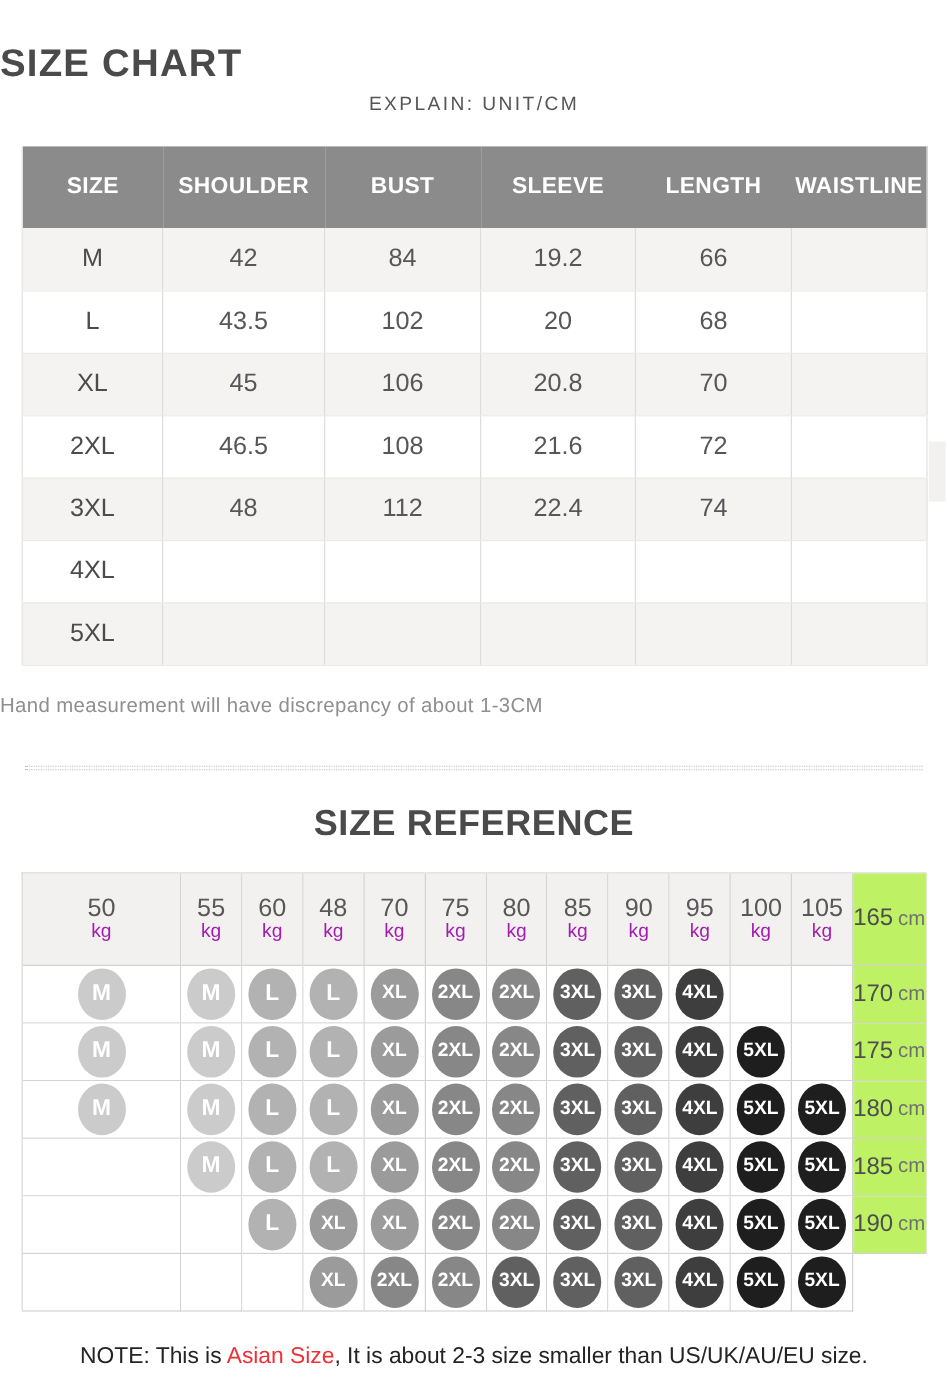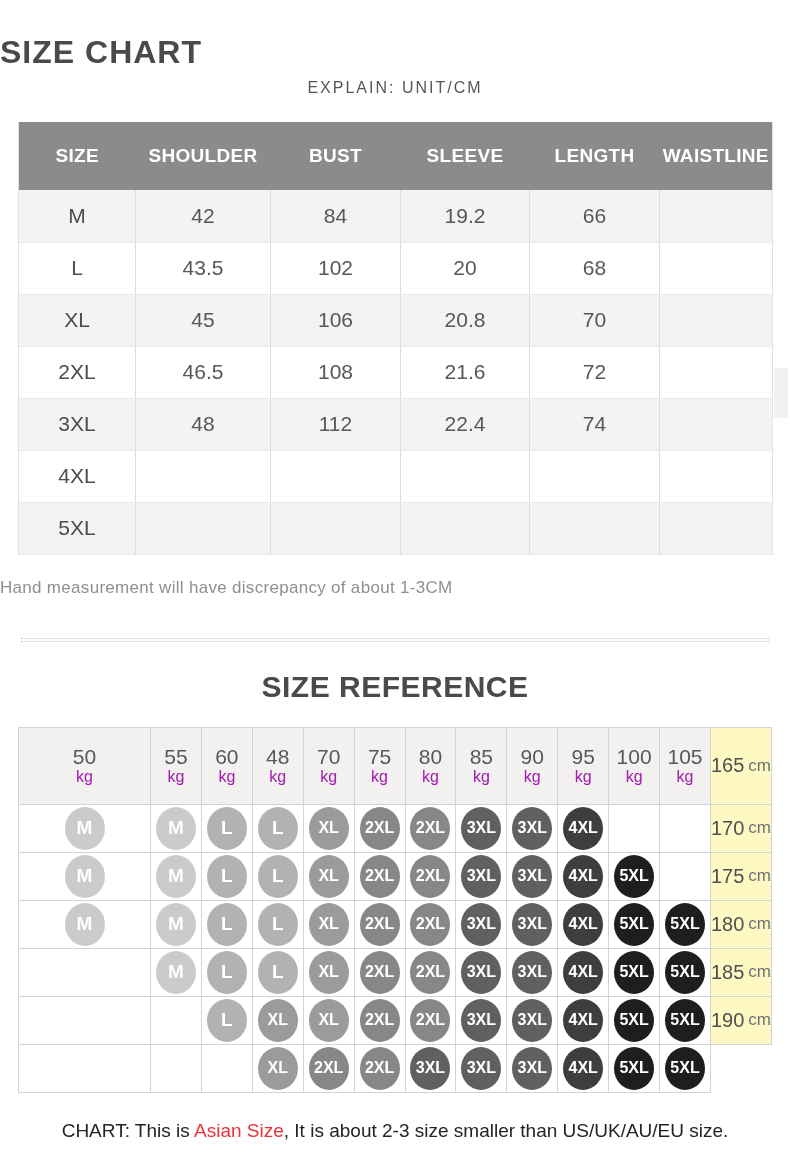--- a/index.html
+++ b/index.html
@@ -65,21 +65,21 @@
     position: absolute; bottom: 12px; left: 9px;
     font-size: 15px; color: #555557; letter-spacing: .5px;
   }
   .whdr {
     background: #f2f1ef; display: flex; flex-direction: column;
     align-items: center; justify-content: center;
   }
   .whdr .num { font-size: 21px; color: #58585a; line-height: 1.1; }
   .whdr .unit { font-size: 16px; color: #a21caf; line-height: 1.1; }
   .hrow {
-    background: #fef9c3; display: flex; align-items: center; justify-content: center;
+    background: #bef264; display: flex; align-items: center; justify-content: center;
   }
   .hrow .num { font-size: 20px; color: #4e4e50; }
   .hrow .unit { font-size: 17px; color: #717174; margin-left: 4px; }
   .dcell { background: #ffffff; display: flex; align-items: center; justify-content: center; }
   .circle {
     width: 40px; height: 43px; border-radius: 50%;
     display: flex; align-items: center; justify-content: center;
     color: #ffffff; font-weight: 700; font-size: 16px;
   }
   .circle.single { font-size: 19px; }
@@ -451,16 +451,16 @@
     </div>
     <div class="cell dcell">
       <div class="circle" style="background: rgb(30, 30, 30);">5XL</div>
     </div>
     <div class="cell dcell">
       <div class="circle" style="background: rgb(30, 30, 30);">5XL</div>
     </div>
   </div>
 
 <div class="footer-note">
-  <span>CHART: This is </span><span id="asian-size" style="color: rgb(237, 50, 55);">Asian Size</span><span>, It is about 2-3 size smaller than US/UK/AU/EU size.</span>
+  <span>NOTE: This is </span><span id="asian-size" style="color: rgb(237, 50, 55);">Asian Size</span><span>, It is about 2-3 size smaller than US/UK/AU/EU size.</span>
 </div>
 
 <div class="edge-artifact"></div>
 
 </body></html>

